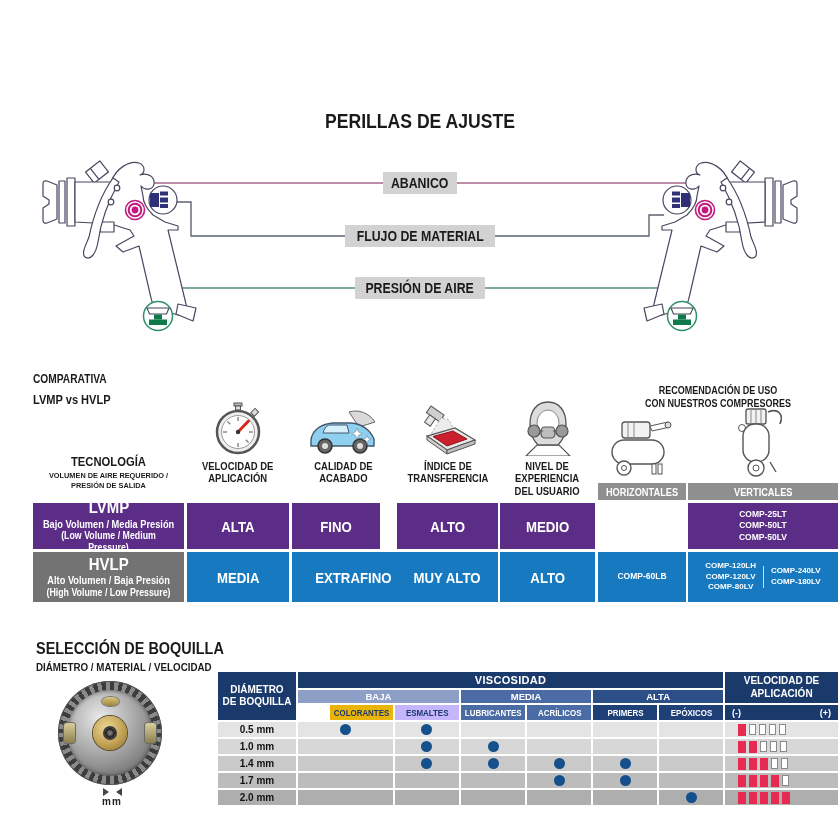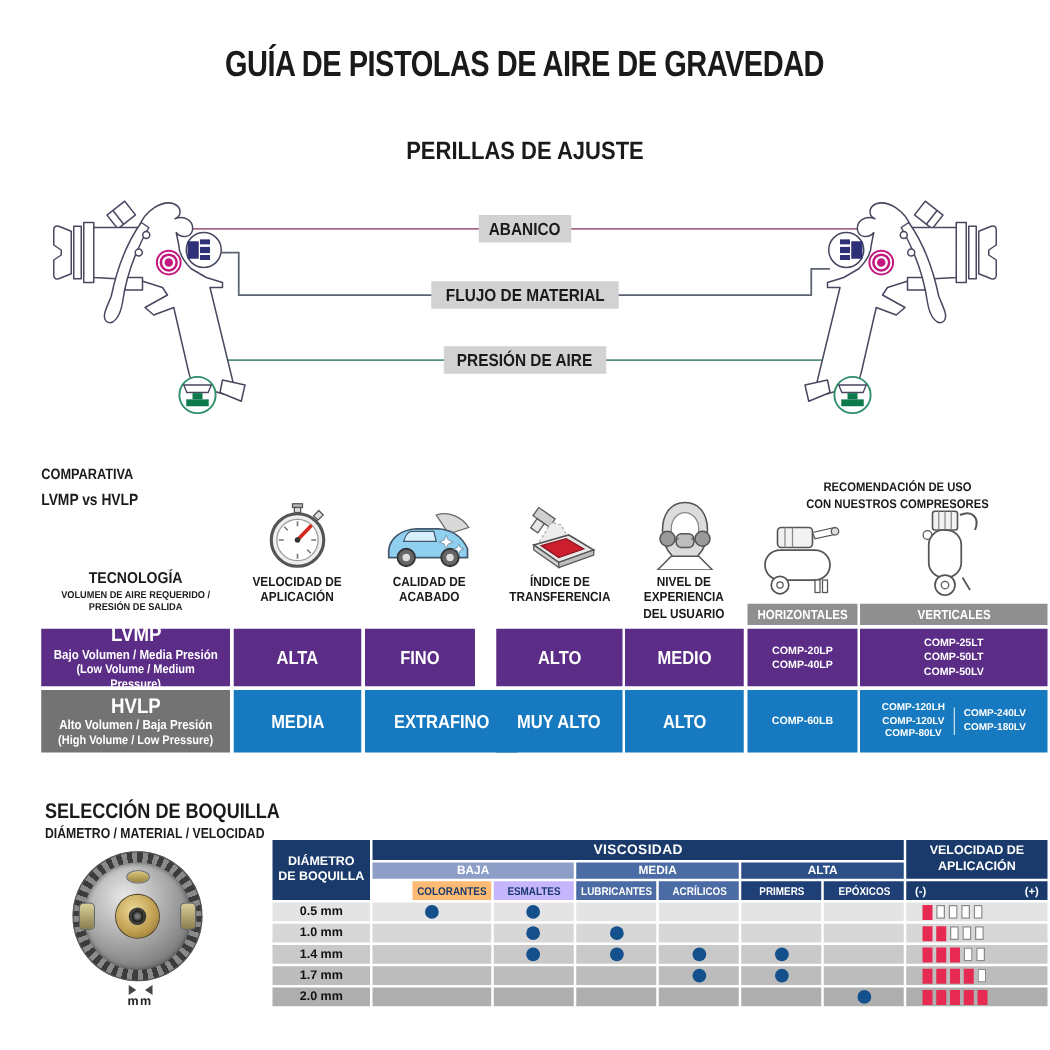--- a/index.html
+++ b/index.html
@@ -92,21 +92,20 @@
   .arr.l{border-right:6px solid #444;}
   .mm-txt{font-size:10px;font-weight:bold;color:#222;letter-spacing:1px;}
 
   svg{display:block;}
 </style>
 </head>
 <body>
 
 <div class="poster">
 
-  <div class="abs ctr title"><span>GUÍA DE PISTOLAS DE AIRE DE GRAVEDAD</span></div>
   <div class="abs ctr knobs-heading"><span>PERILLAS DE AJUSTE</span></div>
 
   <svg class="abs" style="left:0;top:0;z-index:1;" width="840" height="840" viewBox="0 0 840 840">
     <line x1="144" y1="183" x2="690" y2="183" stroke="#a9688b" stroke-width="1.4"></line>
     <path d="M177,202 L191,202 L191,236 L649,236 L649,215 L664,215" fill="none" stroke="#5c6470" stroke-width="1.4"></path>
     <path d="M158,305 L158,288 L682,288 L682,305" fill="none" stroke="#57917c" stroke-width="1.4"></path>
   </svg>
 
   <svg class="abs" style="left:40px;top:158px;z-index:2;" width="165" height="175" viewBox="0 0 165 175">
     <g fill="#fff" stroke="#474760" stroke-width="1.2" stroke-linejoin="round">
@@ -337,24 +336,20 @@
       </div>
       <div class="cmp-cell" style="left: 259px; width: 88px; top: 20px; height: 46px; background: rgb(91, 45, 135);">
         <span class="val sx">FINO</span>
       </div>
       <div class="cmp-cell" style="left: 364px; width: 101px; top: 20px; height: 46px; background: rgb(91, 45, 135);">
         <span class="val sx">ALTO</span>
       </div>
       <div class="cmp-cell" style="left: 467px; width: 95px; top: 20px; height: 46px; background: rgb(91, 45, 135);">
         <span class="val sx">MEDIO</span>
       </div>
-      <div class="cmp-cell" style="left: 565px; width: 88px; top: 20px; height: 46px; background: rgb(91, 45, 135);">
-        <div class="models">COMP-20LP
-COMP-40LP</div>
-      </div>
       <div class="cmp-cell vwrap" style="left: 655px; width: 150px; top: 20px; height: 46px; background: rgb(91, 45, 135);">
         <div class="models">COMP-25LT
 COMP-50LT
 COMP-50LV</div>
       </div>
       <div class="cmp-cell" style="left: 0px; width: 151px; top: 69px; height: 50px; background: #737373;">
         <div>
           <div class="code"><span class="sx">HVLP</span></div>
           <div class="es"><span class="sx">Alto Volumen / Baja Presión</span></div>
           <div class="en"><span class="sx">(High Volume / Low Pressure)</span></div>
@@ -406,21 +401,21 @@
 
   <div class="abs noz-table">
       <div class="th navy hdr-diam">DIÁMETRO
 DE BOQUILLA</div>
       <div class="th navy hdr-visc">VISCOSIDAD</div>
       <div class="th navy hdr-speed">VELOCIDAD DE
 APLICACIÓN</div>
       <div class="th hdr-group" style="background: rgb(141, 158, 199); grid-area: 2 / 2 / auto / span 2;">BAJA</div>
       <div class="th hdr-group" style="background: rgb(74, 107, 163); grid-area: 2 / 4 / auto / span 2;">MEDIA</div>
       <div class="th hdr-group" style="background: rgb(44, 79, 135); grid-area: 2 / 6 / auto / span 2;">ALTA</div>
-      <div class="th hdr-mat" style="background: #fdba74; color: rgb(26, 58, 107); grid-area: 3 / 2; margin-left: 32px;">
+      <div class="th hdr-mat" style="background: #eab308; color: rgb(26, 58, 107); grid-area: 3 / 2; margin-left: 32px;">
         <span>COLORANTES</span>
       </div>
       <div class="th hdr-mat" style="background: #c4b5fd; color: rgb(26, 58, 107); grid-area: 3 / 3;">
         <span>ESMALTES</span>
       </div>
       <div class="th hdr-mat" style="background: rgb(74, 107, 163); color: rgb(255, 255, 255); grid-area: 3 / 4;">
         <span>LUBRICANTES</span>
       </div>
       <div class="th hdr-mat" style="background: rgb(74, 107, 163); color: rgb(255, 255, 255); grid-area: 3 / 5;">
         <span>ACRÍLICOS</span>

